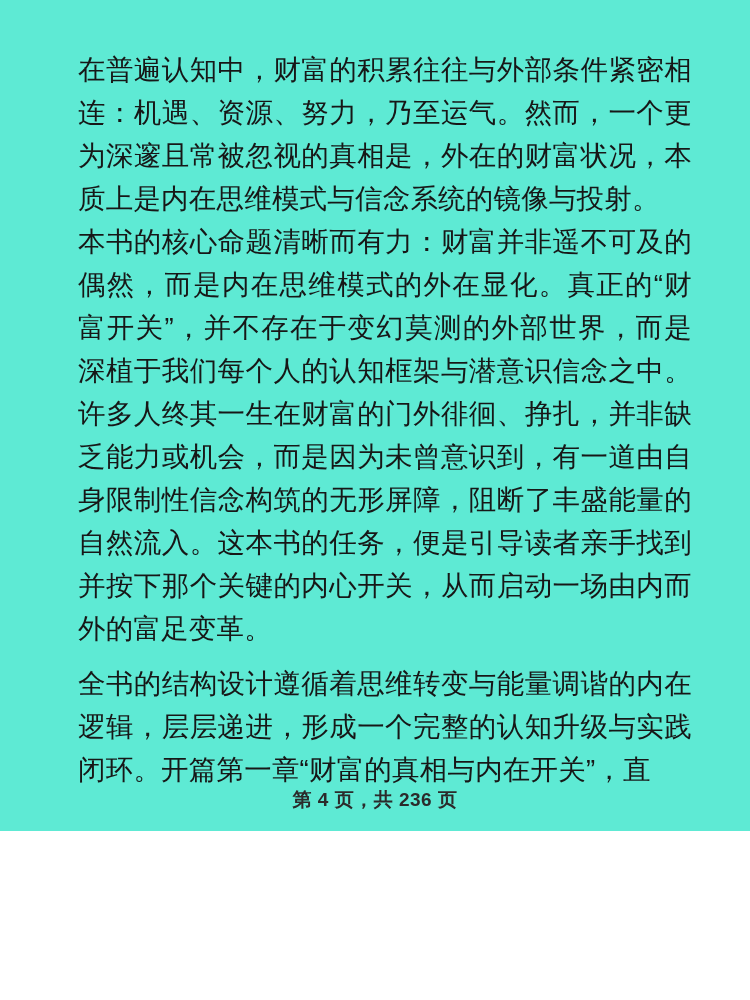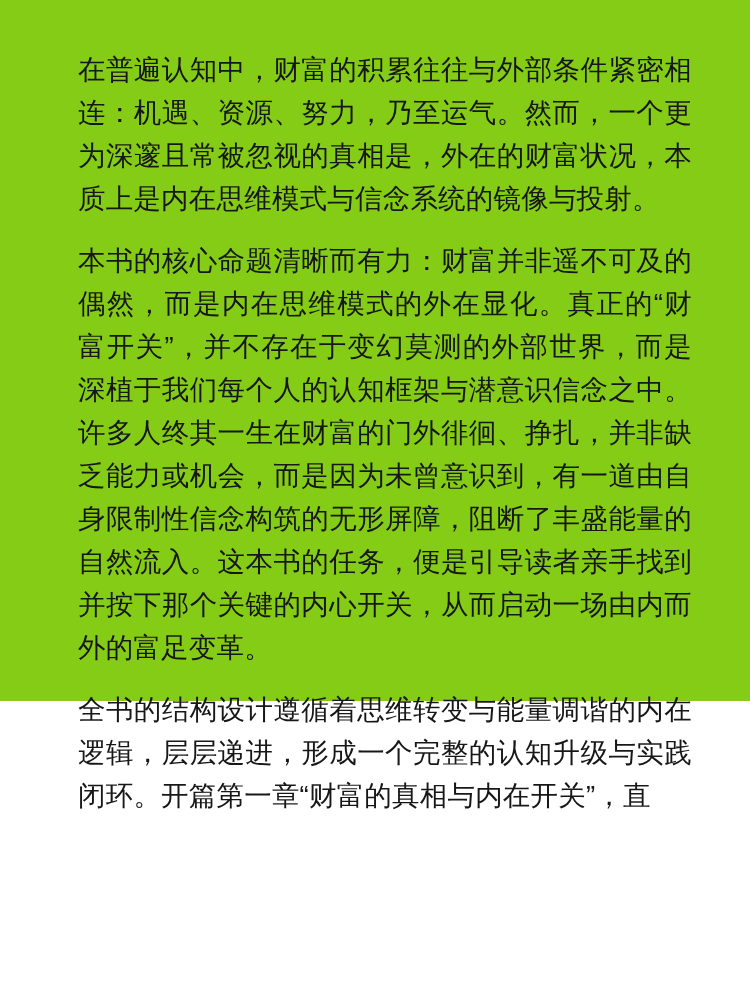--- a/index.html
+++ b/index.html
@@ -13,43 +13,43 @@
     font-family: "Liberation Sans", sans-serif;
     color: #1a1a1a;
     position: relative;
     overflow: hidden;
   }
   .page {
     position: absolute;
     left: 0;
     top: 0;
     width: 750px;
-    height: 701px;
-    background: #84cc16;
+    height: 831px;
+    background: #5eead4;
     box-sizing: border-box;
     padding: 48px 58px 4px 78px;
   }
   .content {
     display: block;
   }
   .para {
     font-size: 27.5px;
     line-height: 43px;
     letter-spacing: 0.2px;
     text-align: justify;
     text-justify: inter-ideograph;
     margin: 0 0 12px 0;
     color: #171717;
     font-weight: 500;
   }
   .para.tight {
     margin-bottom: 0;
   }
   .para.gap {
-    margin-top: 19px;
+    margin-top: 0;
   }
   .footer {
     position: absolute;
     left: 0;
     right: 0;
     bottom: 18px;
     text-align: center;
     font-size: 19px;
     color: #2b2b2b;
     font-weight: 600;
@@ -58,13 +58,14 @@
 </style>
 </head>
 <body>
 
 <div class="page">
   <div class="content">
     <p class="para tight">在普遍认知中，财富的积累往往与外部条件紧密相连：机遇、资源、努力，乃至运气。然而，一个更为深邃且常被忽视的真相是，外在的财富状况，本质上是内在思维模式与信念系统的镜像与投射。</p>
     <p class="para gap">本书的核心命题清晰而有力：财富并非遥不可及的偶然，而是内在思维模式的外在显化。真正的“财富开关”，并不存在于变幻莫测的外部世界，而是深植于我们每个人的认知框架与潜意识信念之中。许多人终其一生在财富的门外徘徊、挣扎，并非缺乏能力或机会，而是因为未曾意识到，有一道由自身限制性信念构筑的无形屏障，阻断了丰盛能量的自然流入。这本书的任务，便是引导读者亲手找到并按下那个关键的内心开关，从而启动一场由内而外的富足变革。</p>
     <p class="para gap">全书的结构设计遵循着思维转变与能量调谐的内在逻辑，层层递进，形成一个完整的认知升级与实践闭环。开篇第一章“财富的真相与内在开关”，直</p>
   </div>
+  <div class="footer">第 4 页，共 236 页</div>
 </div>
 
 </body></html>

